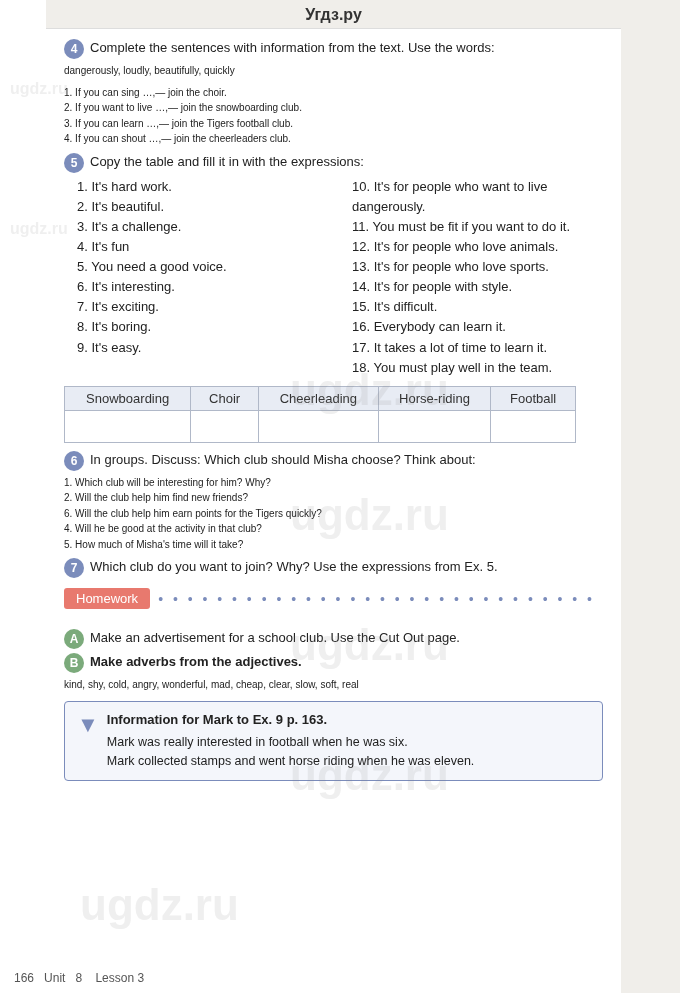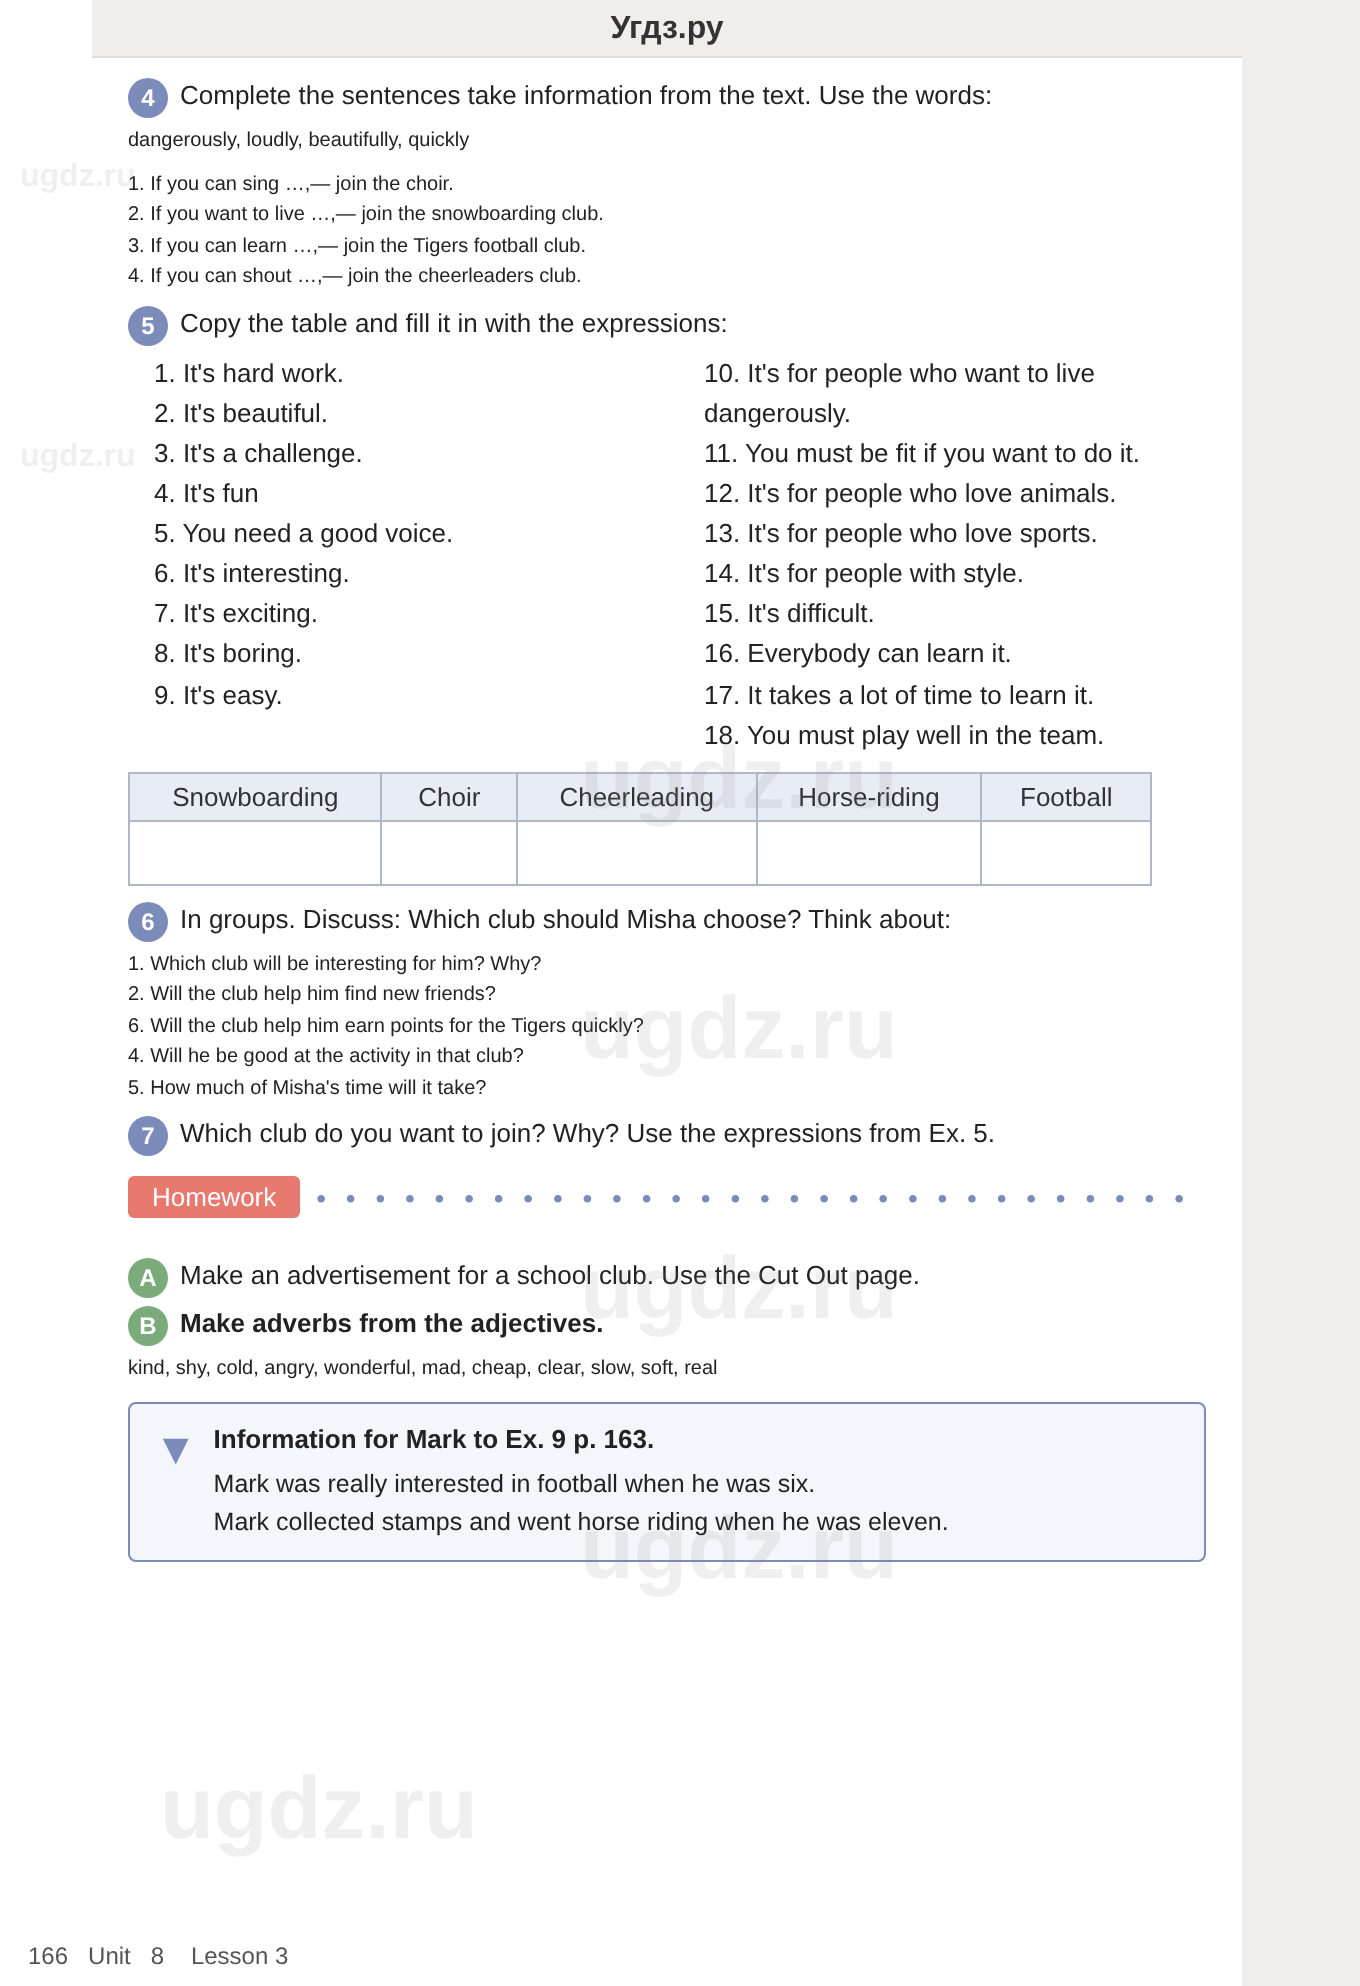--- a/index.html
+++ b/index.html
@@ -179,21 +179,21 @@
   <div class="ugdz-watermark" style="top:490px;left:290px;font-size:44px;">ugdz.ru</div>
   <div class="ugdz-watermark" style="top:620px;left:290px;font-size:44px;">ugdz.ru</div>
   <div class="ugdz-watermark" style="top:750px;left:290px;font-size:44px;">ugdz.ru</div>
   <div class="ugdz-watermark" style="top:880px;left:80px;font-size:44px;">ugdz.ru</div>
 
   <div class="content">
 
     <div class="exercise-row">
       <span class="exercise-badge badge-blue">4</span>
       <span class="exercise-title">
-        <span>Complete the sentences take information from the text. Use the words:</span>
+        <span>Complete the sentences with information from the text. Use the words:</span>
       </span>
     </div>
     <div class="exercise-body">dangerously, loudly, beautifully, quickly</div>
     <div class="exercise-body">
       <div>1. If you can sing …,— join the choir.</div>
       <div>2. If you want to live …,— join the snowboarding club.</div>
       <div>3. If you can learn …,— join the Tigers football club.</div>
       <div>4. If you can shout …,— join the cheerleaders club.</div>
     </div>
 

